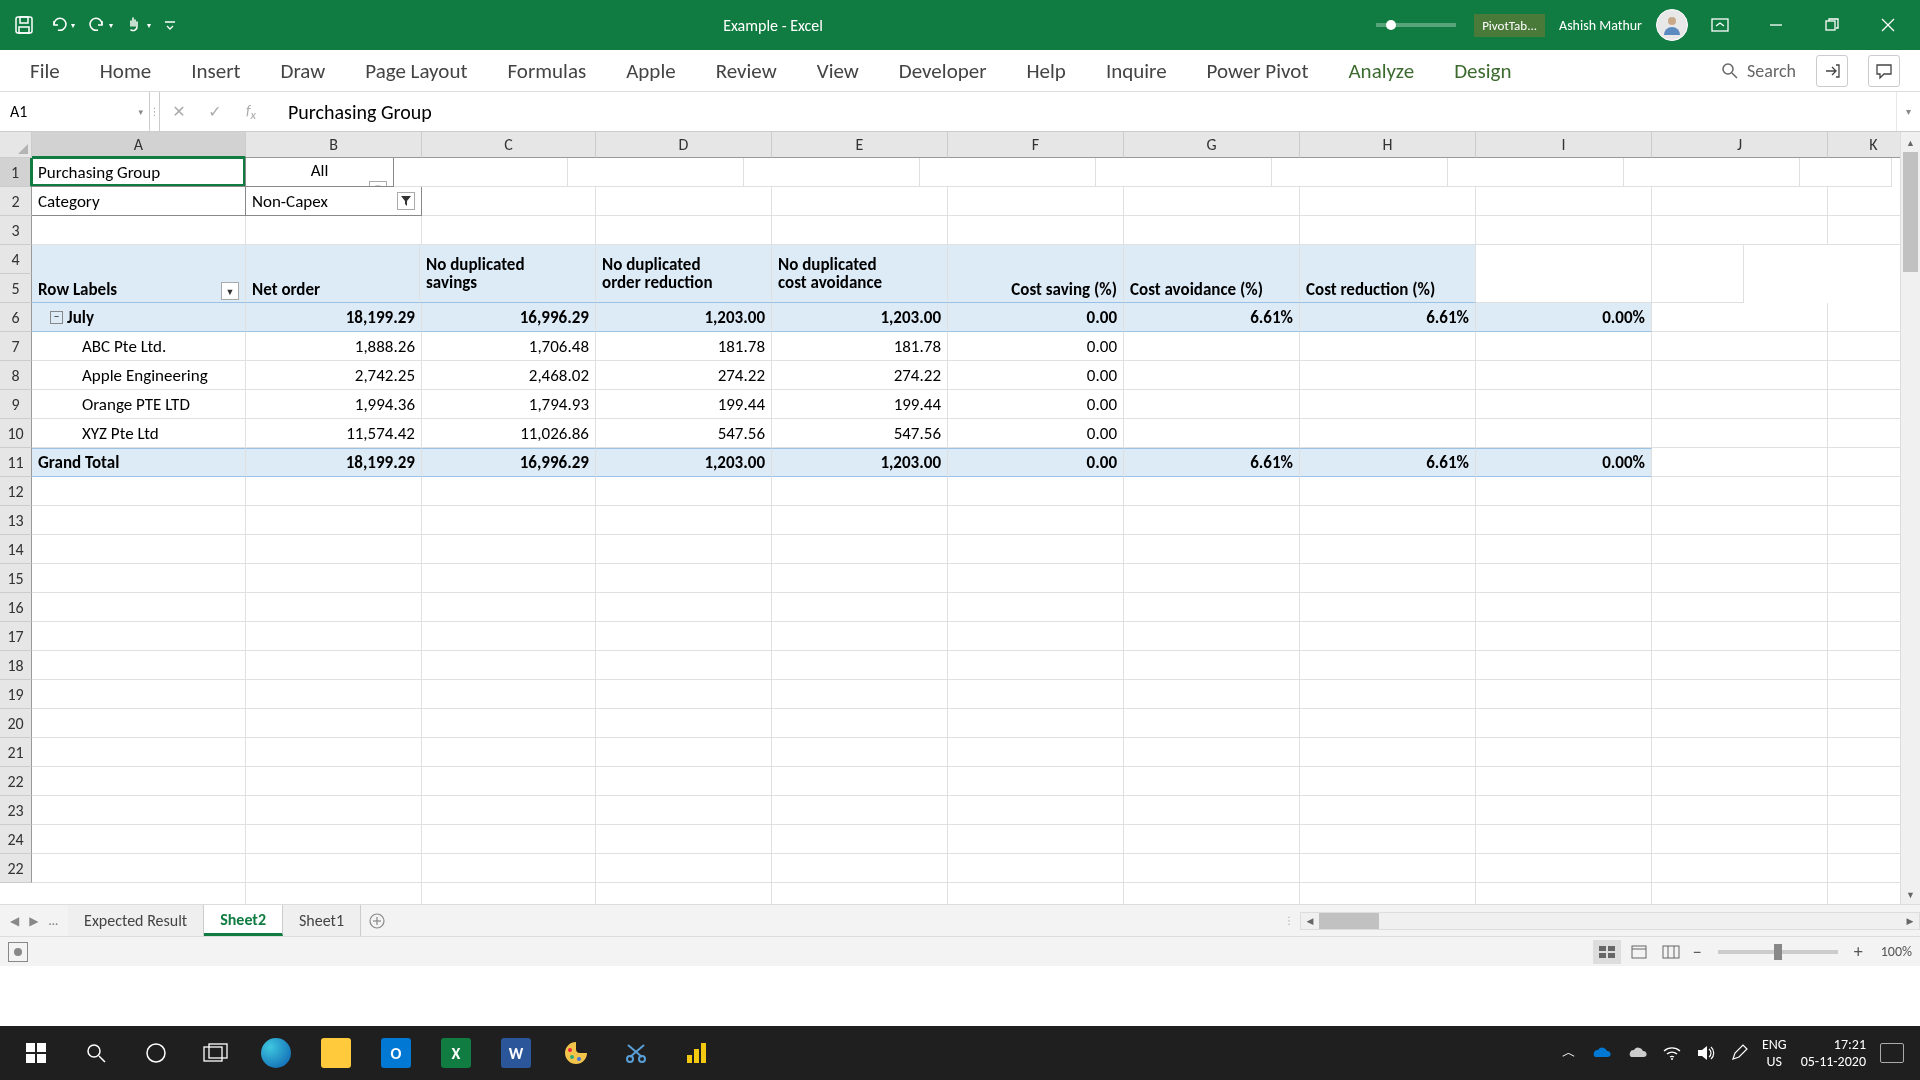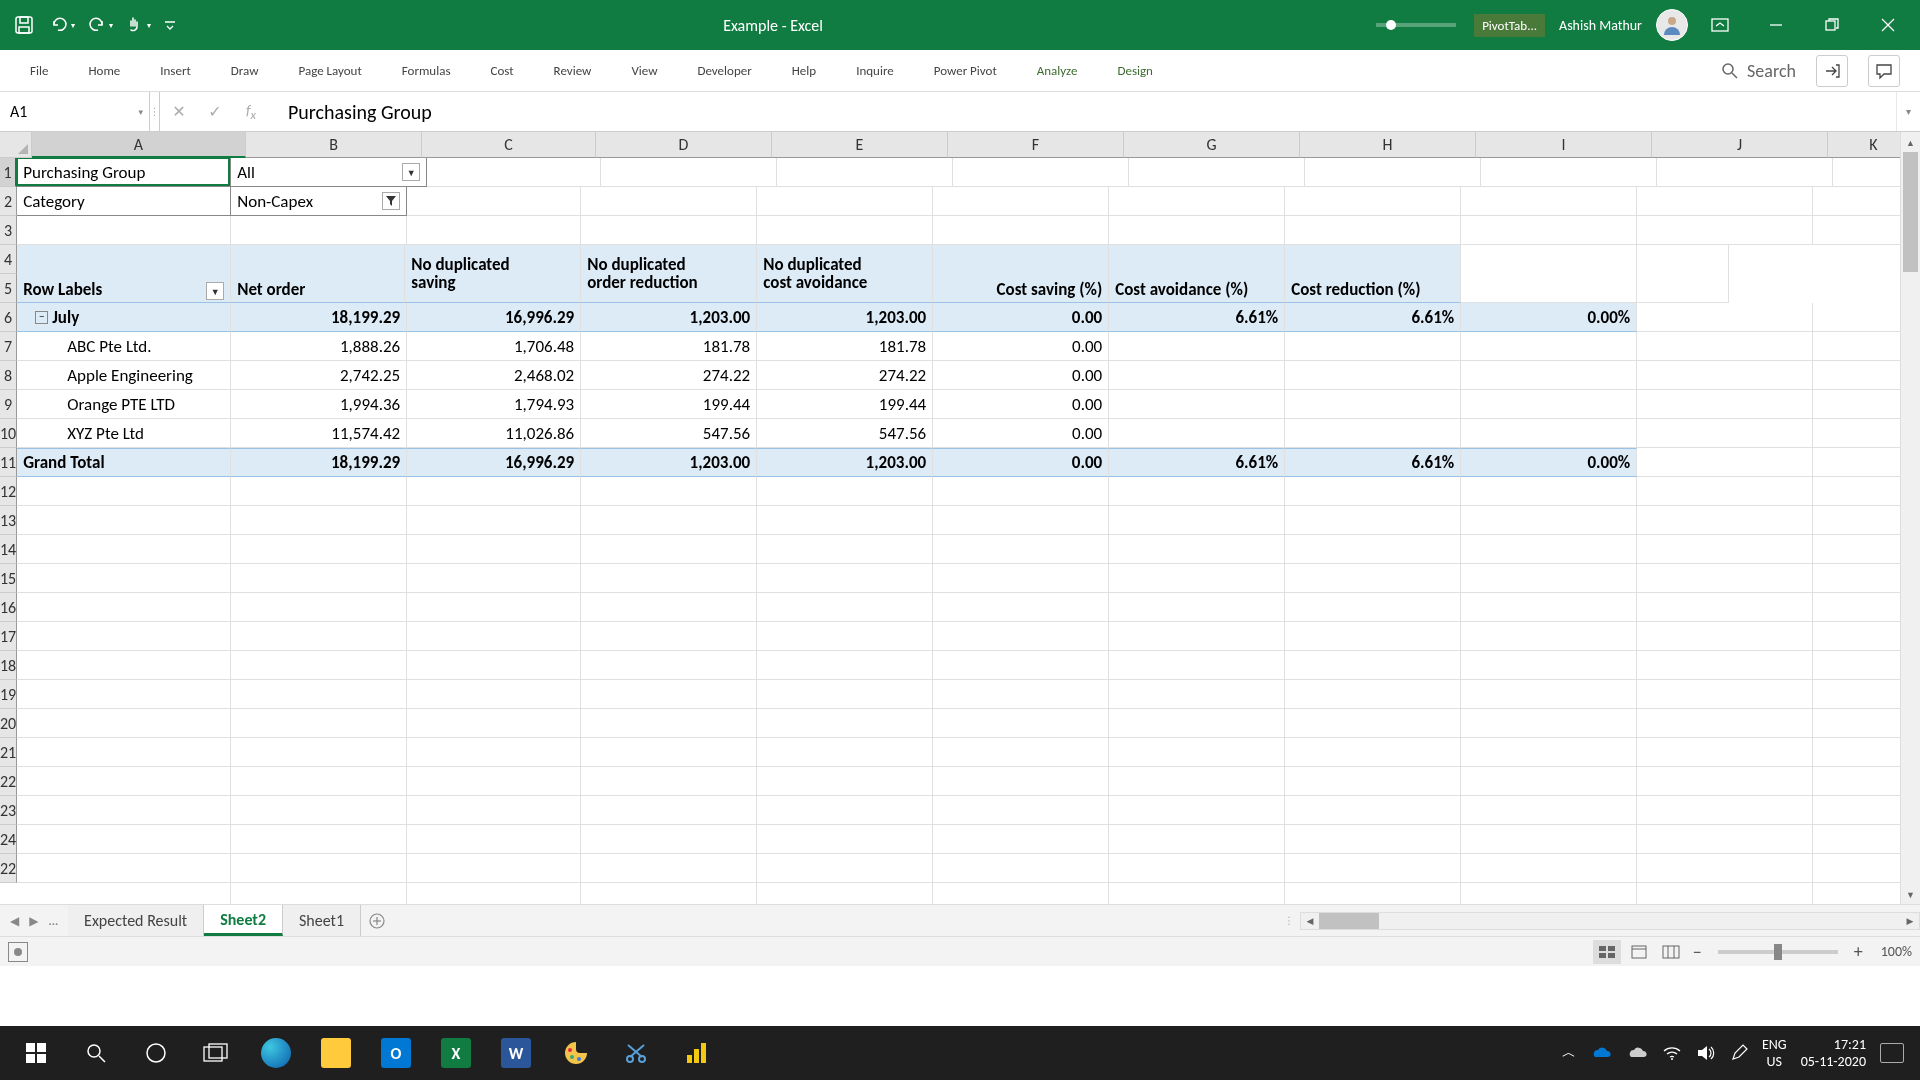--- a/index.html
+++ b/index.html
@@ -13,21 +13,21 @@
 .title-right { display:flex; align-items:center; gap:8px; padding-right: 8px; }
 .title-btn { width: 48px; height: 50px; display:flex; align-items:center; justify-content:center; }
 .user-name { font-size: 14px; margin-right: 6px; }
 .avatar { width:32px; height:32px; border-radius:50%; background:#e8e8e8; border:1px solid #fff; display:flex; align-items:center; justify-content:center; font-size:10px; color:#666; }
 
 .slider-track { width: 80px; height: 4px; background: rgba(255,255,255,0.3); position: relative; margin: 0 10px; }
 .slider-thumb { width: 10px; height: 10px; background: #fff; border-radius: 50%; position: absolute; top: -3px; left: 10px; }
 
 
 .ribbon-tabs { background:#fff; height: 42px; display:flex; align-items:stretch; border-bottom: 1px solid #ddd; padding-left: 10px; position:relative;}
-.ribbon-tab { padding: 16px 20px; display:flex; align-items:center; font-size: 13px; color:#444; cursor:pointer; }
+.ribbon-tab { padding: 16px 20px; display:flex; align-items:center; font-size: 21px; color:#444; cursor:pointer; }
 .ribbon-tab.contextual { color: #4a4a4a; }
 .ribbon-right { margin-left: auto; display:flex; align-items:center; gap: 20px; padding-right: 20px; }
 .search-box { display:flex; align-items:center; gap:8px; font-size:18px; color:#666; }
 .search-icon-svg { width:18px; height:18px; }
 .share-btn, .comments-btn { width: 32px; height: 32px; display:flex; align-items:center; justify-content:center; border:1px solid #ccc; border-radius:3px; color:#444; }
 
 
 .formula-bar { height: 40px; display:flex; align-items:stretch; border-bottom:1px solid #ccc; }
 .name-box { width: 150px; border-right:1px solid #ccc; display:flex; align-items:center; padding: 0 10px; font-size: 16px; position:relative; }
 .name-box-dd { position:absolute; right:6px; font-size: 9px; color:#888; }
@@ -184,21 +184,21 @@
   </div>
 </div>
 
 <div class="ribbon-tabs">
   <div class="ribbon-tab">File</div>
   <div class="ribbon-tab">Home</div>
   <div class="ribbon-tab">Insert</div>
   <div class="ribbon-tab">Draw</div>
   <div class="ribbon-tab">Page Layout</div>
   <div class="ribbon-tab">Formulas</div>
-  <div class="ribbon-tab">Cost</div>
+  <div class="ribbon-tab">Apple</div>
   <div class="ribbon-tab">Review</div>
   <div class="ribbon-tab">View</div>
   <div class="ribbon-tab">Developer</div>
   <div class="ribbon-tab">Help</div>
   <div class="ribbon-tab">Inquire</div>
   <div class="ribbon-tab">Power Pivot</div>
   <div class="ribbon-tab contextual" style="color:#3d6b2f;">Analyze</div>
   <div class="ribbon-tab contextual" style="color:#3d6b2f;">Design</div>
   <div class="ribbon-right">
     <div class="search-box">
@@ -280,21 +280,21 @@
         <div class="row-h">21</div>
         <div class="row-h">22</div>
         <div class="row-h">23</div>
         <div class="row-h">24</div>
         <div class="row-h">22</div>
       </div>
     <div class="cells" id="cells">
       <div class="active-cell-border" style="left:-1px;top:-1px;width:214px;height:29px;"></div>
     <div class="row">
           <div class="cell" style="width: 214px; border-right: 1px solid rgb(136, 136, 136); border-bottom: 1px solid rgb(136, 136, 136);">Purchasing Group</div>
-          <div class="cell" style="width: 196px; border-right: 1px solid rgb(136, 136, 136); border-bottom: 1px solid rgb(136, 136, 136);">
+          <div class="cell" style="width: 148px; border-right: 1px solid rgb(136, 136, 136); border-bottom: 1px solid rgb(136, 136, 136); flex-direction: column;">
             <span>All</span>
             <span class="dd-icon">▼</span>
           </div>
           <div class="cell" style="width: 174px;"></div>
           <div class="cell" style="width: 176px;"></div>
           <div class="cell" style="width: 176px;"></div>
           <div class="cell" style="width: 176px;"></div>
           <div class="cell" style="width: 176px;"></div>
           <div class="cell" style="width: 176px;"></div>
           <div class="cell" style="width: 176px;"></div>
@@ -336,21 +336,21 @@
         </div>
         <div class="row" style="height: 58px;">
           <div class="cell header-cell b" style="width: 214px; align-items: flex-end; white-space: normal;">
             <span style="margin-top:auto;">Row Labels</span>
             <span class="dd-icon">▼</span>
           </div>
           <div class="cell header-cell b" style="width: 174px; align-items: flex-end; white-space: normal;">Net order</div>
           <div class="cell header-cell b" style="width: 176px; white-space: normal;">
             <div style="line-height:1.05;">
               <div>No duplicated</div>
-              <div>saving</div>
+              <div>savings</div>
             </div>
           </div>
           <div class="cell header-cell b" style="width: 176px; white-space: normal;">
             <div style="line-height:1.05;">
               <div>No duplicated</div>
               <div>order reduction</div>
             </div>
           </div>
           <div class="cell header-cell b" style="width: 176px; white-space: normal;">
             <div style="line-height:1.05;">

